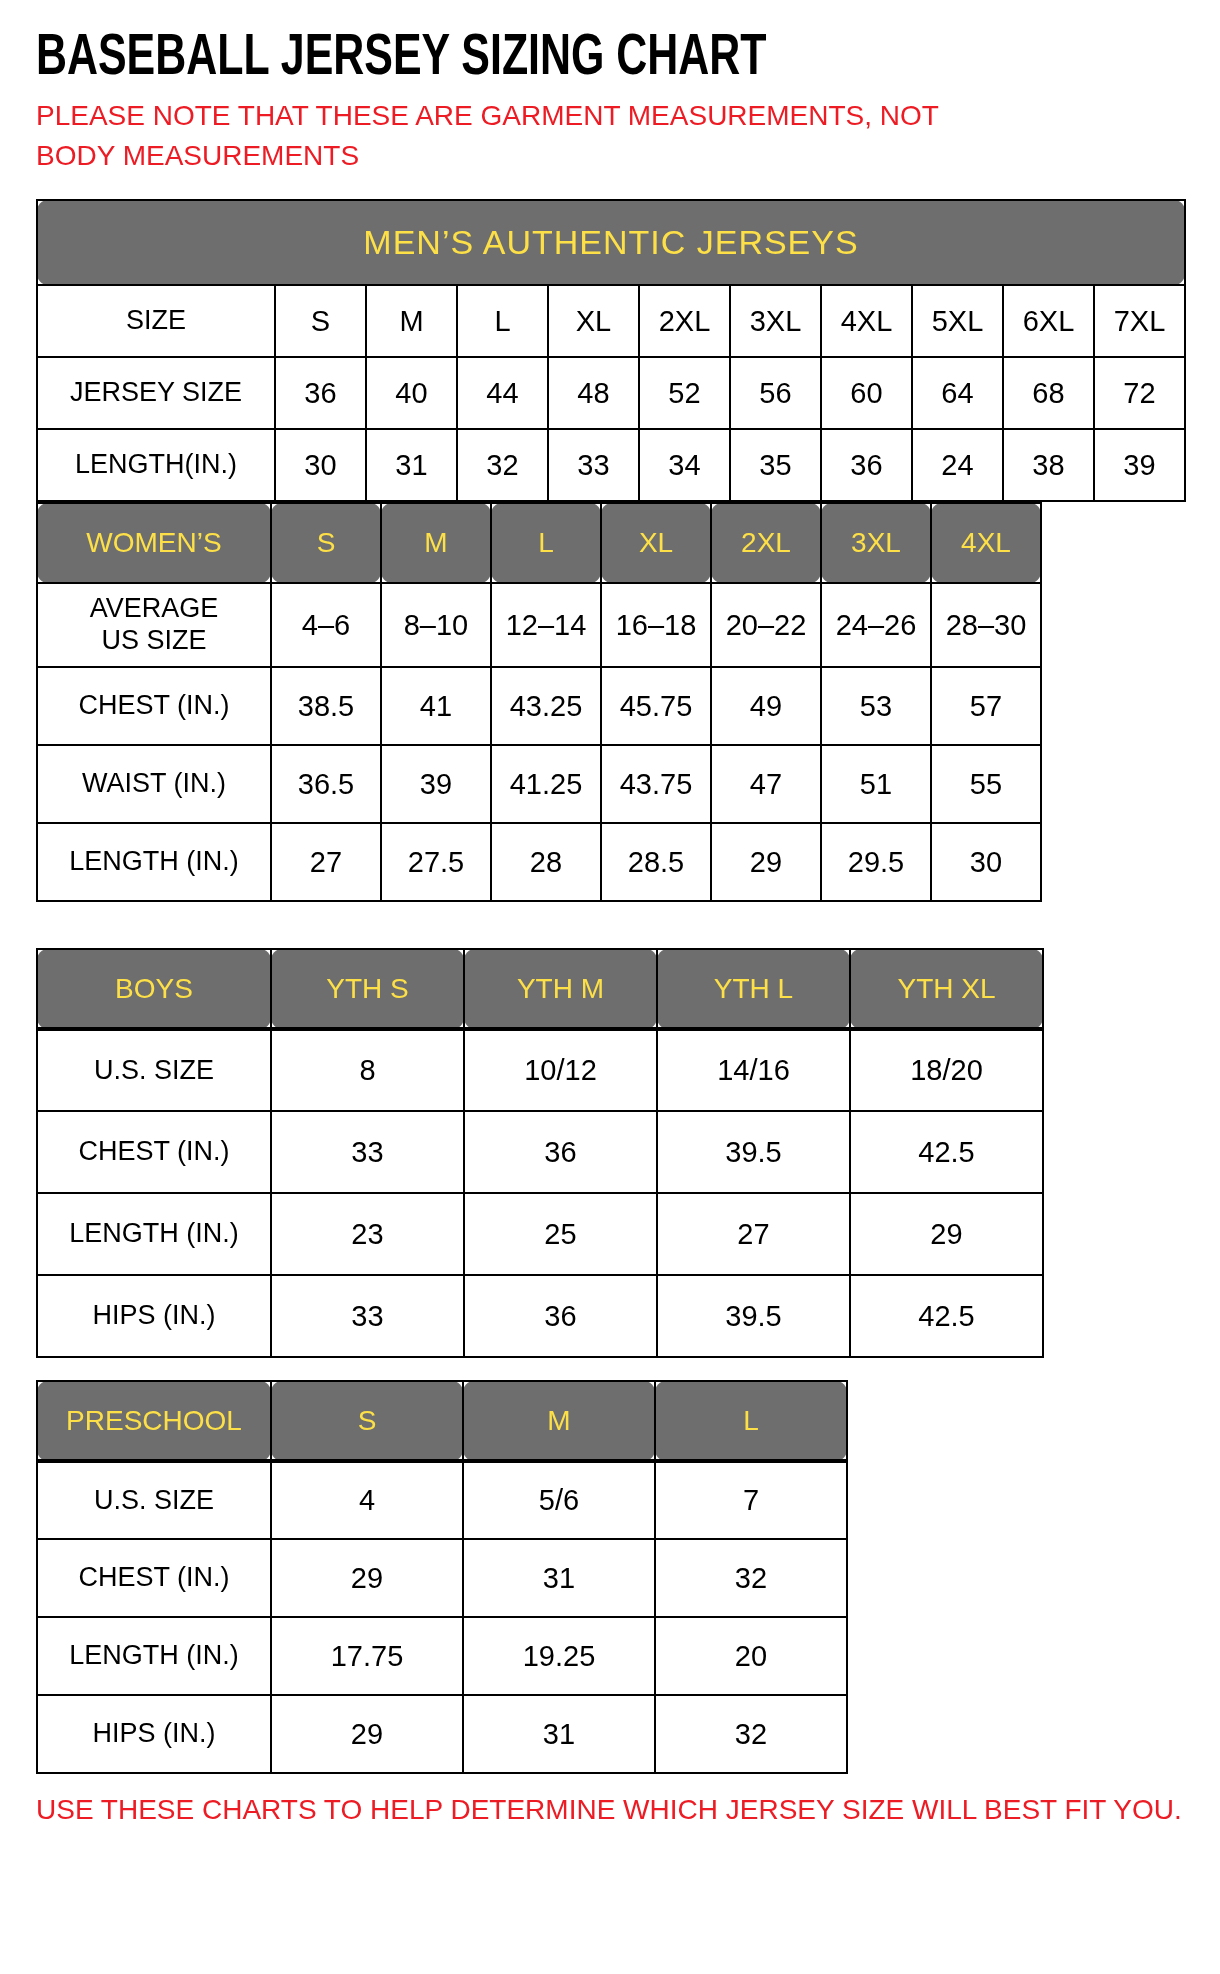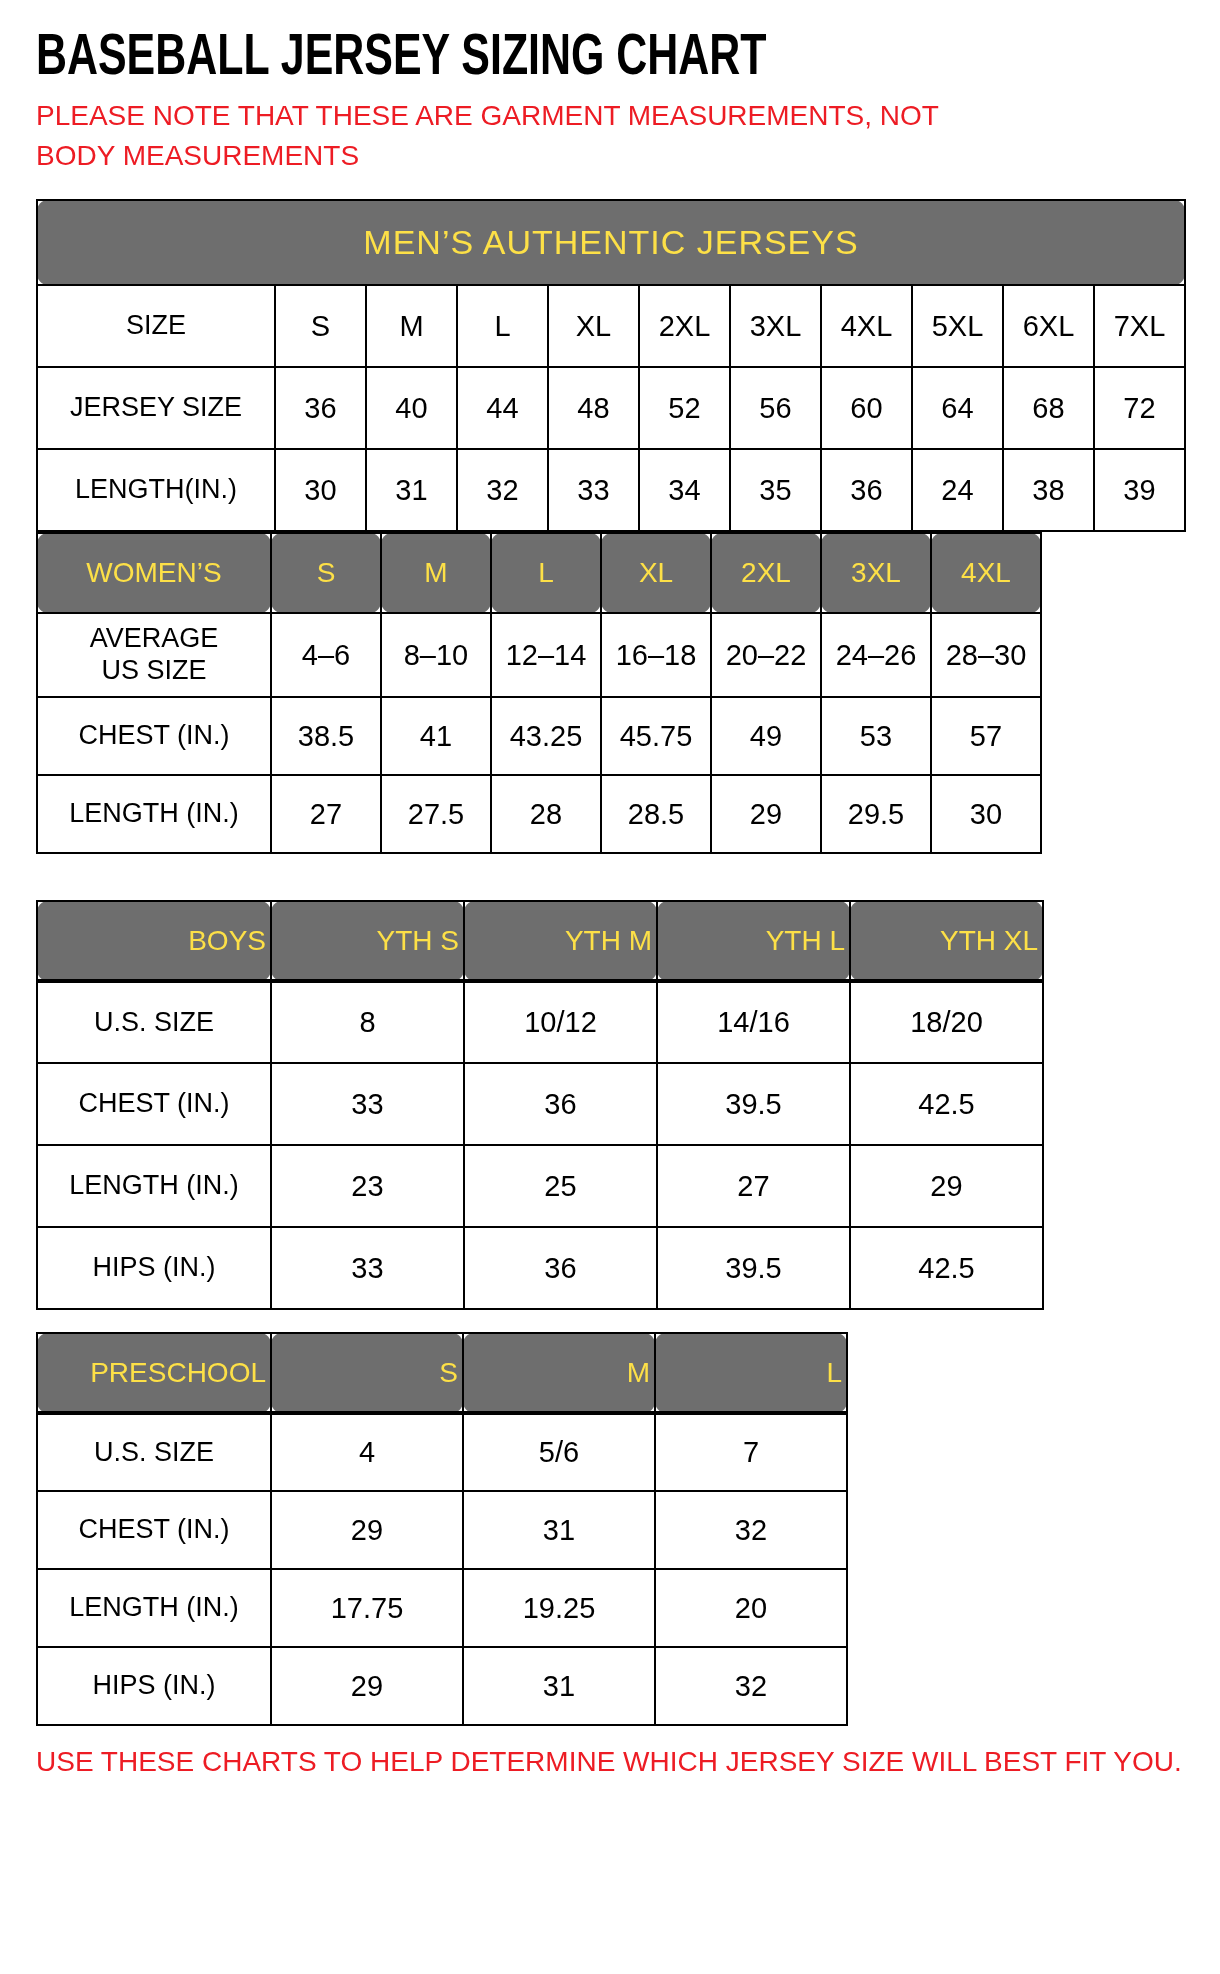--- a/index.html
+++ b/index.html
@@ -35,38 +35,38 @@
     border:2px solid var(--border);
     text-align:center;vertical-align:middle;padding:0 4px;
     font-weight:400;box-sizing:border-box;
   }
   .sizing .bar{background:var(--gray);color:#fde047;font-size:28px;border-radius:11px;}
   .sizing .lab{font-size:27px;white-space:pre-line;line-height:1.18;}
   .sizing td.val{font-size:29px;}
 
   .mens{margin-top:24px;}
   .mens thead tr{height:85px;}
-  .mens tbody tr{height:82px;}
+  .mens tbody tr{height:72px;}
   .mens .bar{font-size:34px;letter-spacing:1px;}
 
   .womens{}
   .womens thead tr{height:80px;}
   .womens tbody tr{height:78px;}
   .womens tbody tr:first-child{height:84px;}
 
   .boys{margin-top:46px;}
   .boys thead tr{height:80px;}
   .boys tbody tr{height:82px;}
 
   .preschool{margin-top:22px;}
   .preschool thead tr{height:80px;}
   .preschool tbody tr{height:78px;}
 
   
-  .boys thead th,.preschool thead th{border-bottom-width:4px;text-align:right;}
+  .boys thead th,.preschool thead th{border-bottom-width:4px;}
 </style>
 </head>
 <body>
 
 <div class="page">
   <h1 class="title">BASEBALL JERSEY SIZING CHART</h1>
   <p class="note">PLEASE NOTE THAT THESE ARE GARMENT MEASUREMENTS, NOT BODY MEASUREMENTS</p>
 
   <table class="sizing mens">
       <colgroup>
@@ -168,20 +168,30 @@
           <th class="lab">CHEST (IN.)</th>
           <td class="val">38.5</td>
           <td class="val">41</td>
           <td class="val">43.25</td>
           <td class="val">45.75</td>
           <td class="val">49</td>
           <td class="val">53</td>
           <td class="val">57</td>
         </tr>
         <tr>
+          <th class="lab">WAIST (IN.)</th>
+          <td class="val">36.5</td>
+          <td class="val">39</td>
+          <td class="val">41.25</td>
+          <td class="val">43.75</td>
+          <td class="val">47</td>
+          <td class="val">51</td>
+          <td class="val">55</td>
+        </tr>
+        <tr>
           <th class="lab">LENGTH (IN.)</th>
           <td class="val">27</td>
           <td class="val">27.5</td>
           <td class="val">28</td>
           <td class="val">28.5</td>
           <td class="val">29</td>
           <td class="val">29.5</td>
           <td class="val">30</td>
         </tr>
       </tbody>

